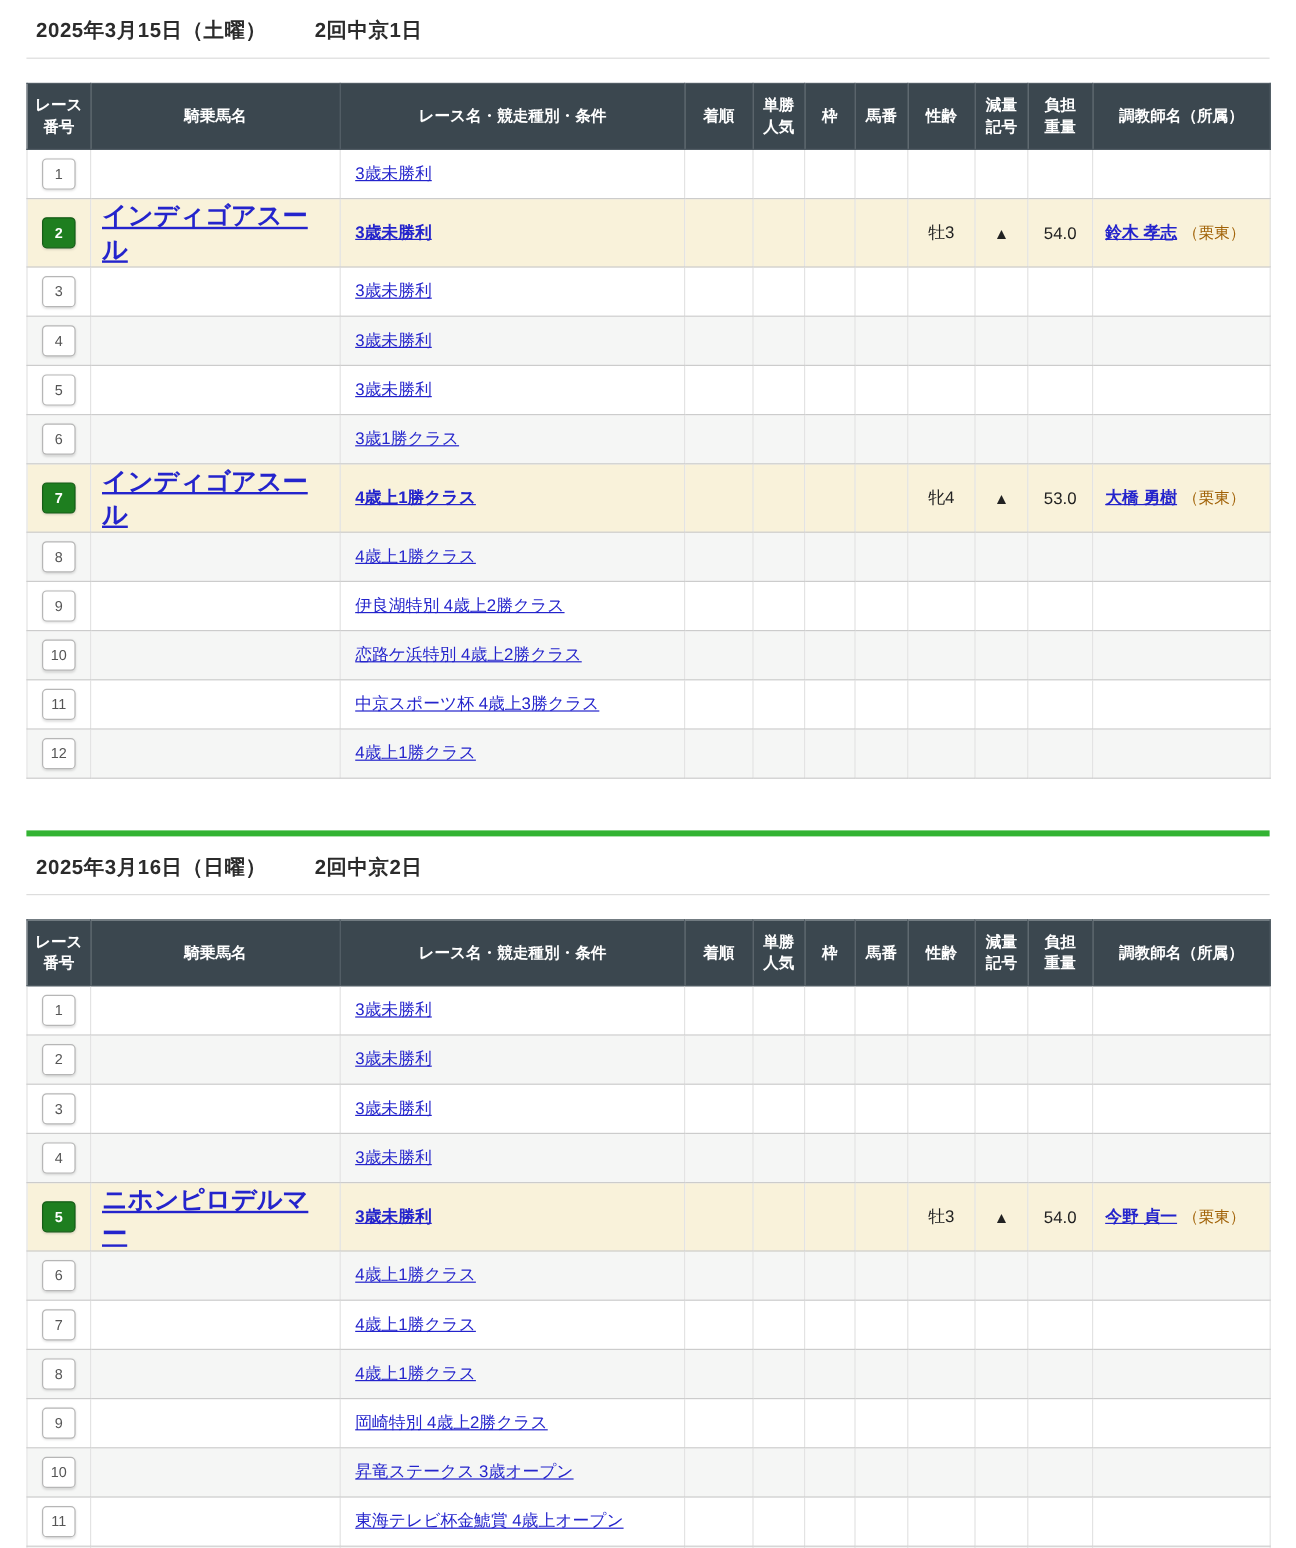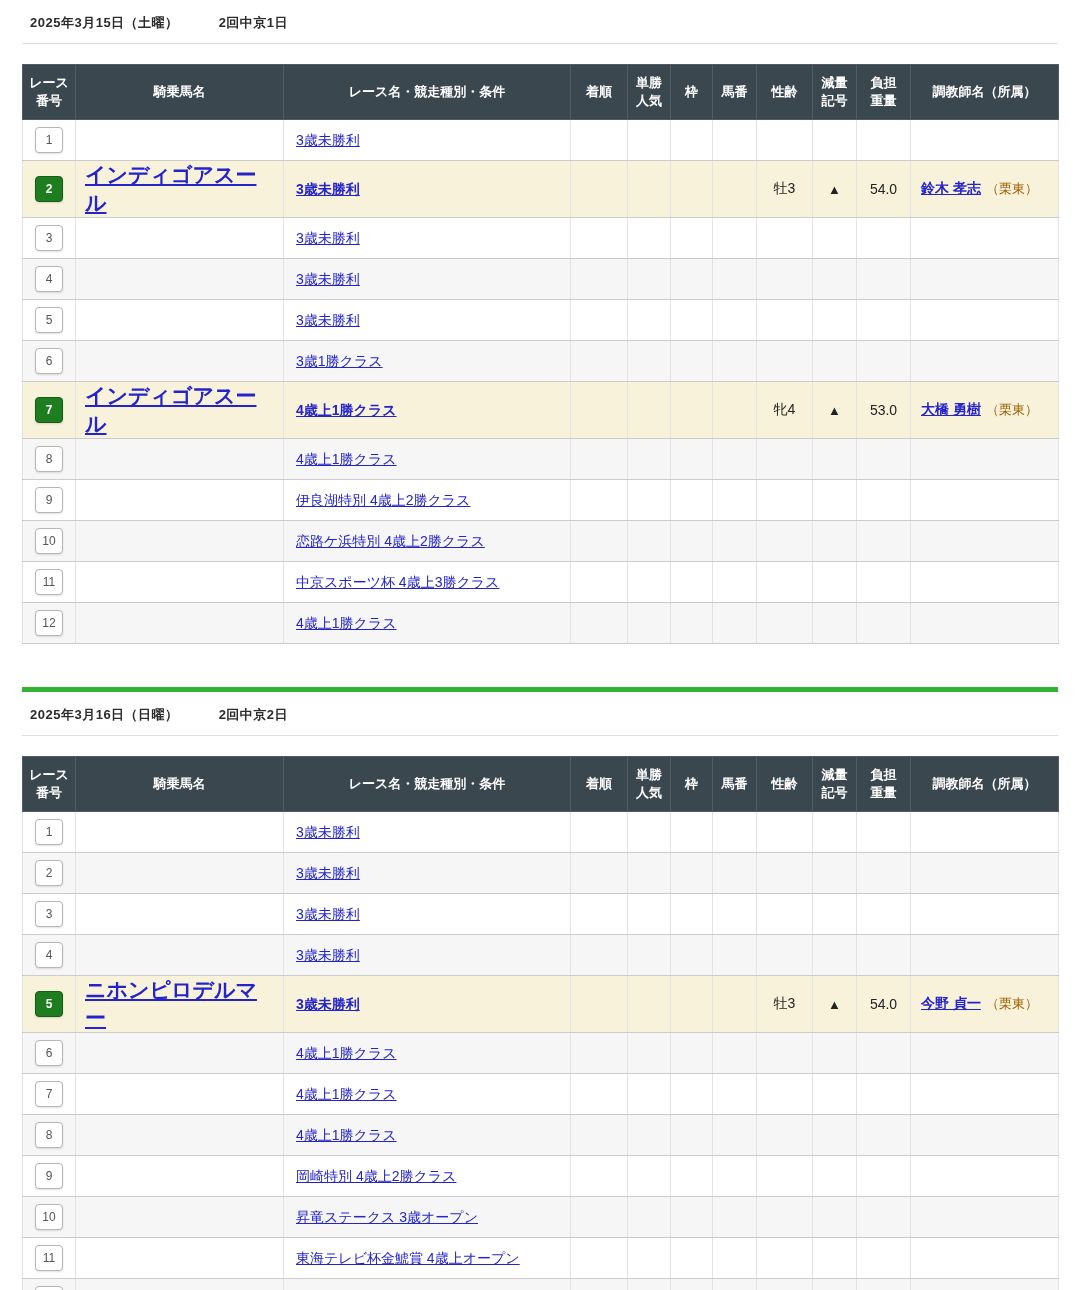--- a/index.html
+++ b/index.html
@@ -1,20 +1,20 @@
 <!DOCTYPE html>
 <html><head>
 <meta charset="utf-8">
 <style>
   html,body { margin:0; padding:0; background:#fff; }
   body { font-family:"Liberation Sans","DejaVu Sans",sans-serif; color:#222; }
   .page { width:1080px; min-height:1290px; box-sizing:border-box; padding:0 22px 14px; background:#fff; }
 
   .section-header { padding:14px 8px 11px; }
-  .day-title { margin:0; font-size:13px; font-weight:bold; color:#2b2b2b; letter-spacing:.5px; }
+  .day-title { margin:0; font-size:17px; font-weight:bold; color:#2b2b2b; letter-spacing:.5px; }
   .day-title .meeting { margin-left:40px; }
   .title-rule { border:0; border-top:1px solid #ddd; margin:0; }
 
   table.race-table { margin-top:20px; border-collapse:collapse; width:1036px; table-layout:fixed;border-radius:20px; }
   thead th {
     background:#3b474f; color:#fff; font-size:13px; font-weight:bold;
     text-align:center; vertical-align:middle; height:54px; padding:0;
     white-space:pre-line; line-height:1.35; border:1px solid #515c64;
   }
   tbody td {

